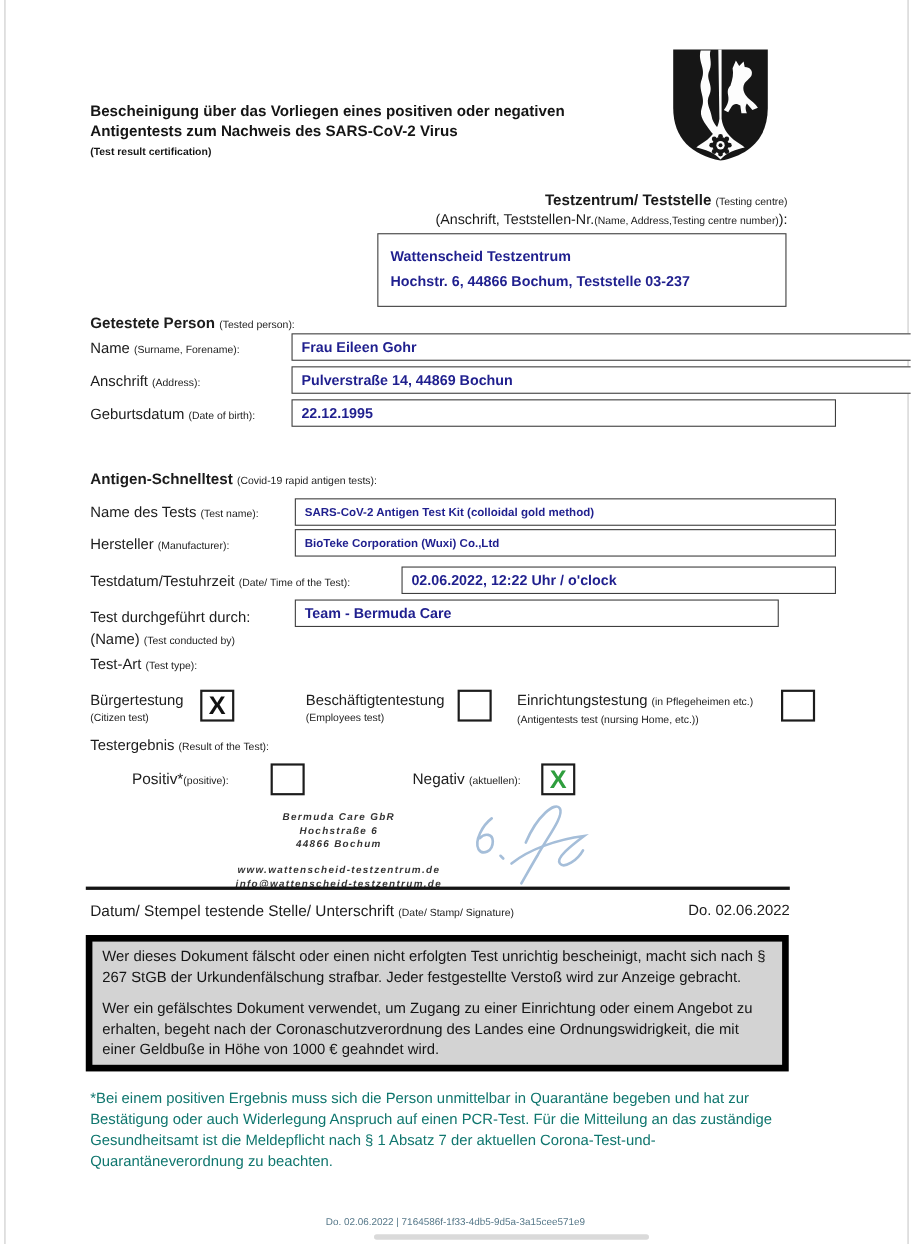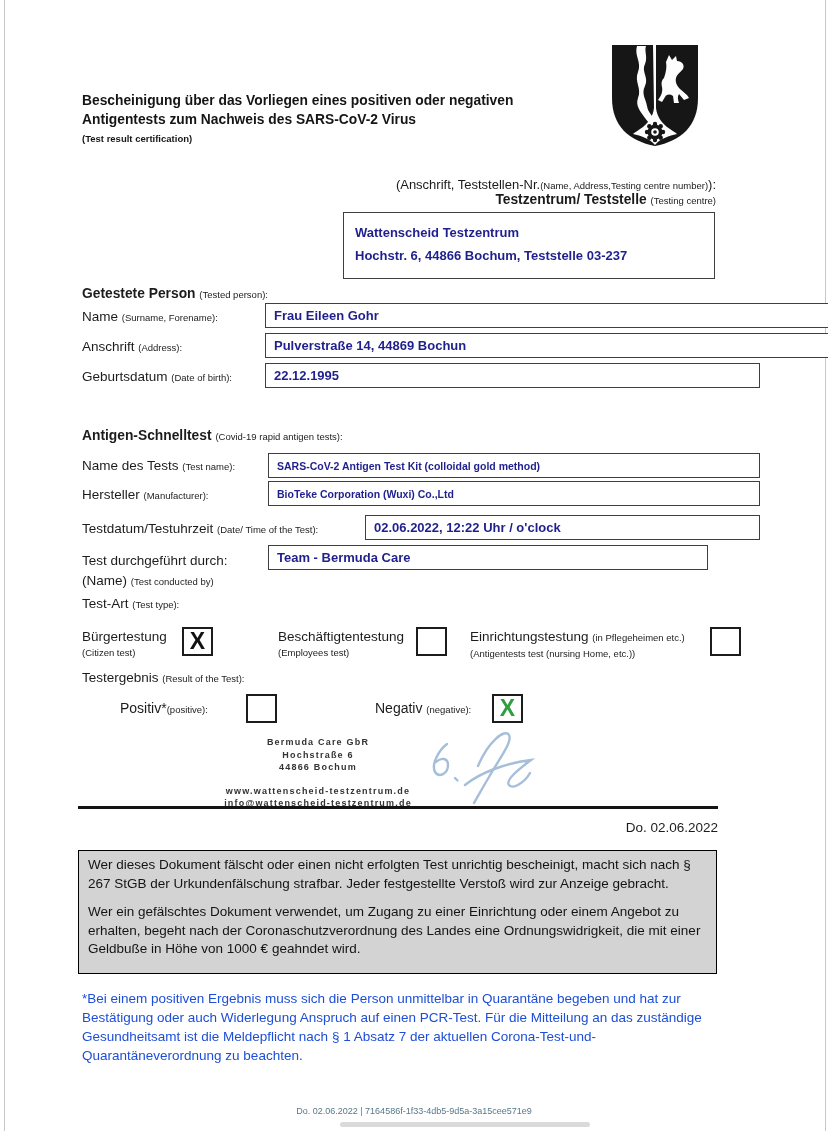--- a/index.html
+++ b/index.html
@@ -27,25 +27,25 @@
     display:flex; align-items:center; justify-content:center;
   }
   .mark-x { font-size:23px; font-weight:bold; color:#111; line-height:1; }
   .mark-x.green { color:var(--ink-check,#2f9e3e); }
   .stamp {
     text-align:center; font-size:9px; font-weight:bold; letter-spacing:1.2px;
     color:#333; line-height:12.5px;
   }
   .rule { position:absolute; background:#141414; }
   .warnbox {
-    position:absolute; background:#d3d3d3; border:1px solid #000000;
+    position:absolute; background:#d3d3d3; border:6px solid #000000;
     padding:5px 9px; font-size:13.5px; line-height:18.5px; color:#141414;
   }
   .warnbox p + p { margin-top:10px; }
-  .footnote { font-size:13.5px; line-height:19px; color:#1d4ed8; }
+  .footnote { font-size:13.5px; line-height:19px; color:#0f766e; }
   .footer-line { font-size:9px; color:var(--ink-footer,#567889); text-align:center; width:100%; }
   .edge { position:absolute; background:#c9c9c9; width:1px; top:0; bottom:0; }
   .scrollbar { position:absolute; height:5px; border-radius:3px; background:#dadada; }
   .sig-svg { position:absolute; }
 </style>
 </head>
 <body>
 
 <div class="page">
 
@@ -72,26 +72,26 @@
       <circle cx="40" cy="90" r="2.2" fill="#161616"></circle>
         <circle cx="42.3" cy="84.3" r="2.2" fill="#161616"></circle>
       <circle cx="48" cy="82" r="2.2" fill="#161616"></circle>
         <circle cx="53.7" cy="84.3" r="2.2" fill="#161616"></circle>
       <circle cx="48" cy="90" r="3.8" fill="#fdfdfd"></circle>
       <circle cx="48" cy="90" r="1.8" fill="#161616"></circle>
     </svg>
   </div>
 
   <div class="abs" style="left:300px; top:174px; width:416px; text-align:right;">
+    <div style="font-size:13.8px;">
+      <span class="b">Testzentrum/ Teststelle </span><span class="sm">(Testing centre)</span>
+    </div>
     <div style="font-size:13px; margin-top:3px;">
       <span>(Anschrift, Teststellen-Nr.</span><span class="sm">(Name, Address,Testing centre number)</span><span>):</span>
     </div>
-    <div style="font-size:13.8px;">
-      <span class="b">Testzentrum/ Teststelle </span><span class="sm">(Testing centre)</span>
-    </div>
   </div>
 
   <div class="centre-box" style="left:343px; top:212px; width:372px; height:67px;">
     <span class="val">Wattenscheid Testzentrum</span>
     <span class="val">Hochstr. 6, 44866 Bochum, Teststelle 03-237</span>
   </div>
 
   <div class="abs lbl" style="left:82px; top:286px;text-align:center;">
     <span class="b" style="font-size:13.8px;">Getestete Person </span><span class="sm">(Tested person):</span>
   </div>
@@ -183,45 +183,48 @@
   </div>
 
   <div class="abs lbl" style="left:120px; top:700px; font-size:14px;">
     <span>Positiv*</span><span class="sm">(positive):</span>
   </div>
   <div class="checkbox" style="left:246px; top:694px;">
     <span class="mark-x"></span>
   </div>
 
   <div class="abs lbl" style="left:375px; top:700px; font-size:14px;">
-    <span>Negativ </span><span class="sm">(negative):</span>
+    <span>Negativ </span><span class="sm">(aktuellen):</span>
   </div>
   <div class="checkbox" style="left:492px; top:694px;">
     <span class="mark-x green">X</span>
   </div>
 
-  <div class="abs stamp" style="left:218px; top:736px; width:200px;">
+  <div class="abs stamp" style="left:208px; top:736px; width:200px;font-style:italic;">
     <div>Bermuda Care GbR</div>
     <div>Hochstraße 6</div>
     <div>44866 Bochum</div>
     <div style="margin-top:11px;">www.wattenscheid-testzentrum.de</div>
     <div>info@wattenscheid-testzentrum.de</div>
   </div>
 
   <svg class="sig-svg" style="left:415px; top:722px;" width="135" height="85" viewBox="0 0 135 85">
     <g fill="none" stroke="var(--ink-signature,#a5bed9)" stroke-width="2.4" stroke-linecap="round">
       <path d="M32,22 C24,28 16,42 20,50 C24,56 33,52 33,43 C33,36 26,35 21,40"></path>
       <path d="M40,56 l2.5,2.5"></path>
       <path d="M63,44 C73,20 90,6 94,13 C98,20 82,40 74,55 C68,65 62,76 59,81"></path>
       <path d="M50,63 C66,50 92,41 116,38 C104,47 90,58 94,63 C98,68 110,60 115,51"></path>
     </g>
   </svg>
 
   <div class="rule" style="left:78px; top:806px; width:640px; height:3px;"></div>
 
+  <div class="abs lbl" style="left:82px; top:820px; font-size:14px;">
+    <span>Datum/ Stempel testende Stelle/ Unterschrift </span><span class="sm">(Date/ Stamp/ Signature)</span>
+  </div>
   <div class="abs lbl" style="left:578px; top:820px; width:140px; text-align:right;">Do. 02.06.2022</div>
 
   <div class="warnbox" style="left:78px; top:850px; width:639px; height:124px;">
     <p>Wer dieses Dokument fälscht oder einen nicht erfolgten Test unrichtig bescheinigt, macht sich nach § 267 StGB der Urkundenfälschung strafbar. Jeder festgestellte Verstoß wird zur Anzeige gebracht.</p>
     <p>Wer ein gefälschtes Dokument verwendet, um Zugang zu einer Einrichtung oder einem Angebot zu erhalten, begeht nach der Coronaschutzverordnung des Landes eine Ordnungswidrigkeit, die mit einer Geldbuße in Höhe von 1000 € geahndet wird.</p>
   </div>
 
   <div class="abs footnote" style="left:82px; top:989px; width:648px;">*Bei einem positiven Ergebnis muss sich die Person unmittelbar in Quarantäne begeben und hat zur Bestätigung oder auch Widerlegung Anspruch auf einen PCR-Test. Für die Mitteilung an das zuständige Gesundheitsamt ist die Meldepflicht nach § 1 Absatz 7 der aktuellen Corona-Test-und-Quarantäneverordnung zu beachten.</div>
 
   <div class="abs footer-line" style="left:0; top:1106px;">Do. 02.06.2022 | 7164586f-1f33-4db5-9d5a-3a15cee571e9</div>

